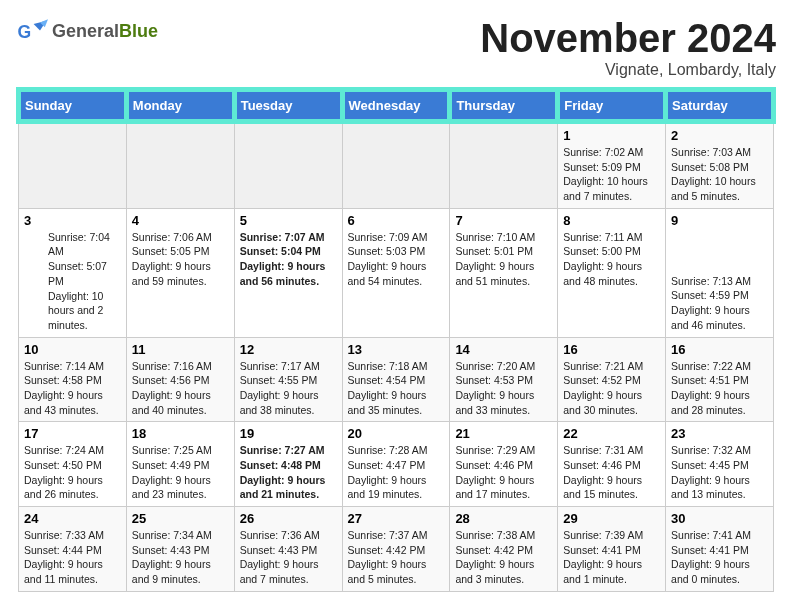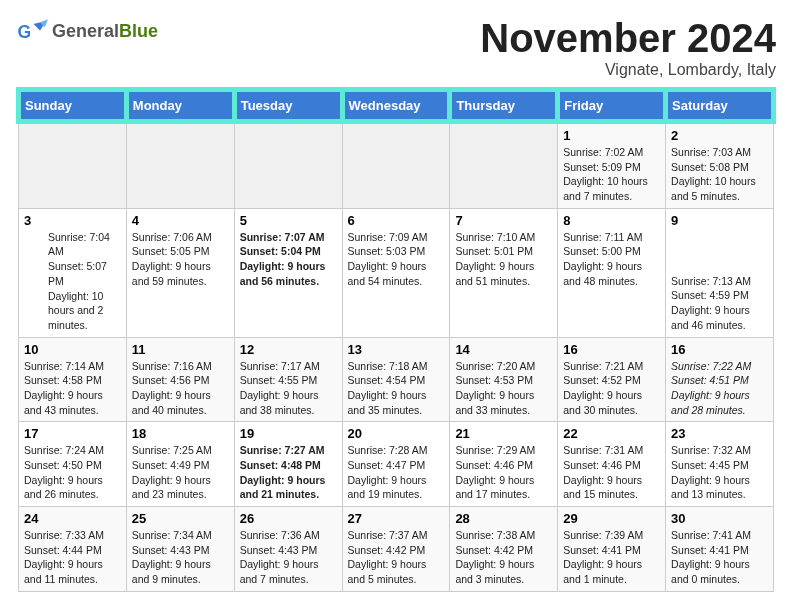--- a/index.html
+++ b/index.html
@@ -221,21 +221,21 @@
 Daylight: 9 hours and 33 minutes.</div>
         </td>
         <td>
           <span class="day-num">16</span>
           <div class="day-info" style="white-space: pre-line;">Sunrise: 7:21 AM
 Sunset: 4:52 PM
 Daylight: 9 hours and 30 minutes.</div>
         </td>
         <td>
           <span class="day-num">16</span>
-          <div class="day-info" style="white-space: pre-line; font-style: italic;">Sunrise: 7:22 AM
+          <div class="day-info" style="white-space: pre-line;">Sunrise: 7:22 AM
 Sunset: 4:51 PM
 Daylight: 9 hours and 28 minutes.</div>
         </td>
       </tr>
       <tr>
         <td>
           <span class="day-num">17</span>
           <div class="day-info" style="white-space: pre-line;">Sunrise: 7:24 AM
 Sunset: 4:50 PM
 Daylight: 9 hours and 26 minutes.</div>

